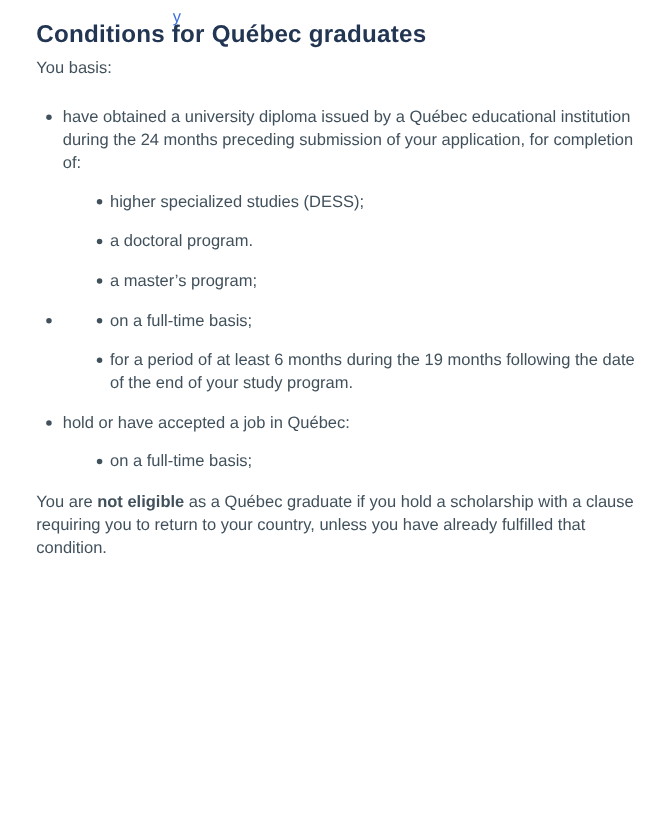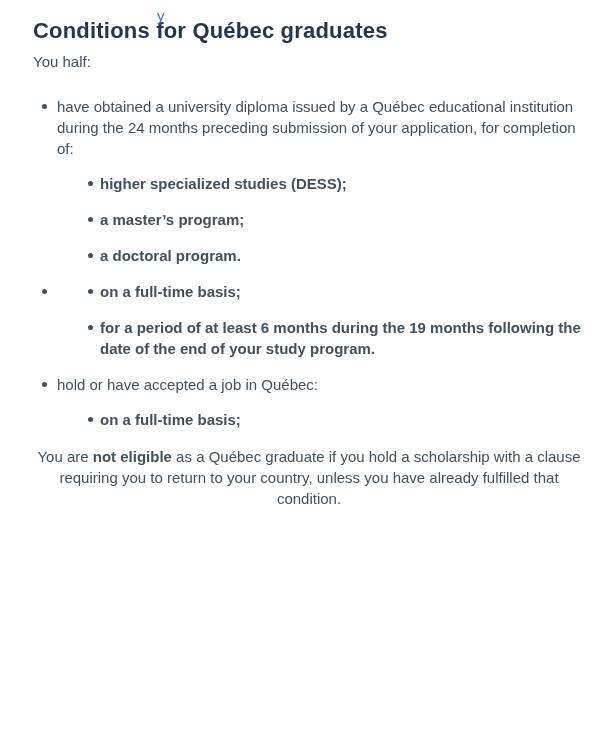--- a/index.html
+++ b/index.html
@@ -51,61 +51,60 @@
     top: 8px;
     width: 5px;
     height: 5px;
     border-radius: 50%;
     background: #41515c;
   }
   ul.lvl2 { margin-top: 14px; }
   ul.lvl2 > li {
     position: relative;
     padding-left: 43px;
-    font-weight: bold;
   }
   ul.lvl2 > li + li { margin-top: 15px; }
   ul.lvl2 > li::before {
     content: "";
     position: absolute;
     left: 31px;
     top: 8px;
     width: 5px;
     height: 5px;
     border-radius: 50%;
     background: #41515c;
   }
-  p.note { margin: 0; text-align: center; }
+  p.note { margin: 0; }
   p.note strong { font-weight: 700; }
 </style>
 </head>
 <body>
 
 <div class="page">
 
   <span class="top-fragment">y</span>
 
   <h2 class="page-title">Conditions for Québec graduates</h2>
 
-  <p class="intro">You half:</p>
+  <p class="intro">You basis:</p>
 
   <ul class="lvl1">
 
 
     <li>
       <span>have obtained a university diploma issued by a Québec educational institution during the 24 months preceding submission of your application, for completion of:</span>
       <ul class="lvl2">
         <li>
           <span>higher specialized studies (DESS);</span>
         </li>
         <li>
-          <span>a master’s program;</span>
+          <span>a doctoral program.</span>
         </li>
         <li>
-          <span>a doctoral program.</span>
+          <span>a master’s program;</span>
         </li>
       </ul>
     </li>
 
     <li>
       <ul class="lvl2">
         <li>
           <span>on a full-time basis;</span>
         </li>
         <li>

